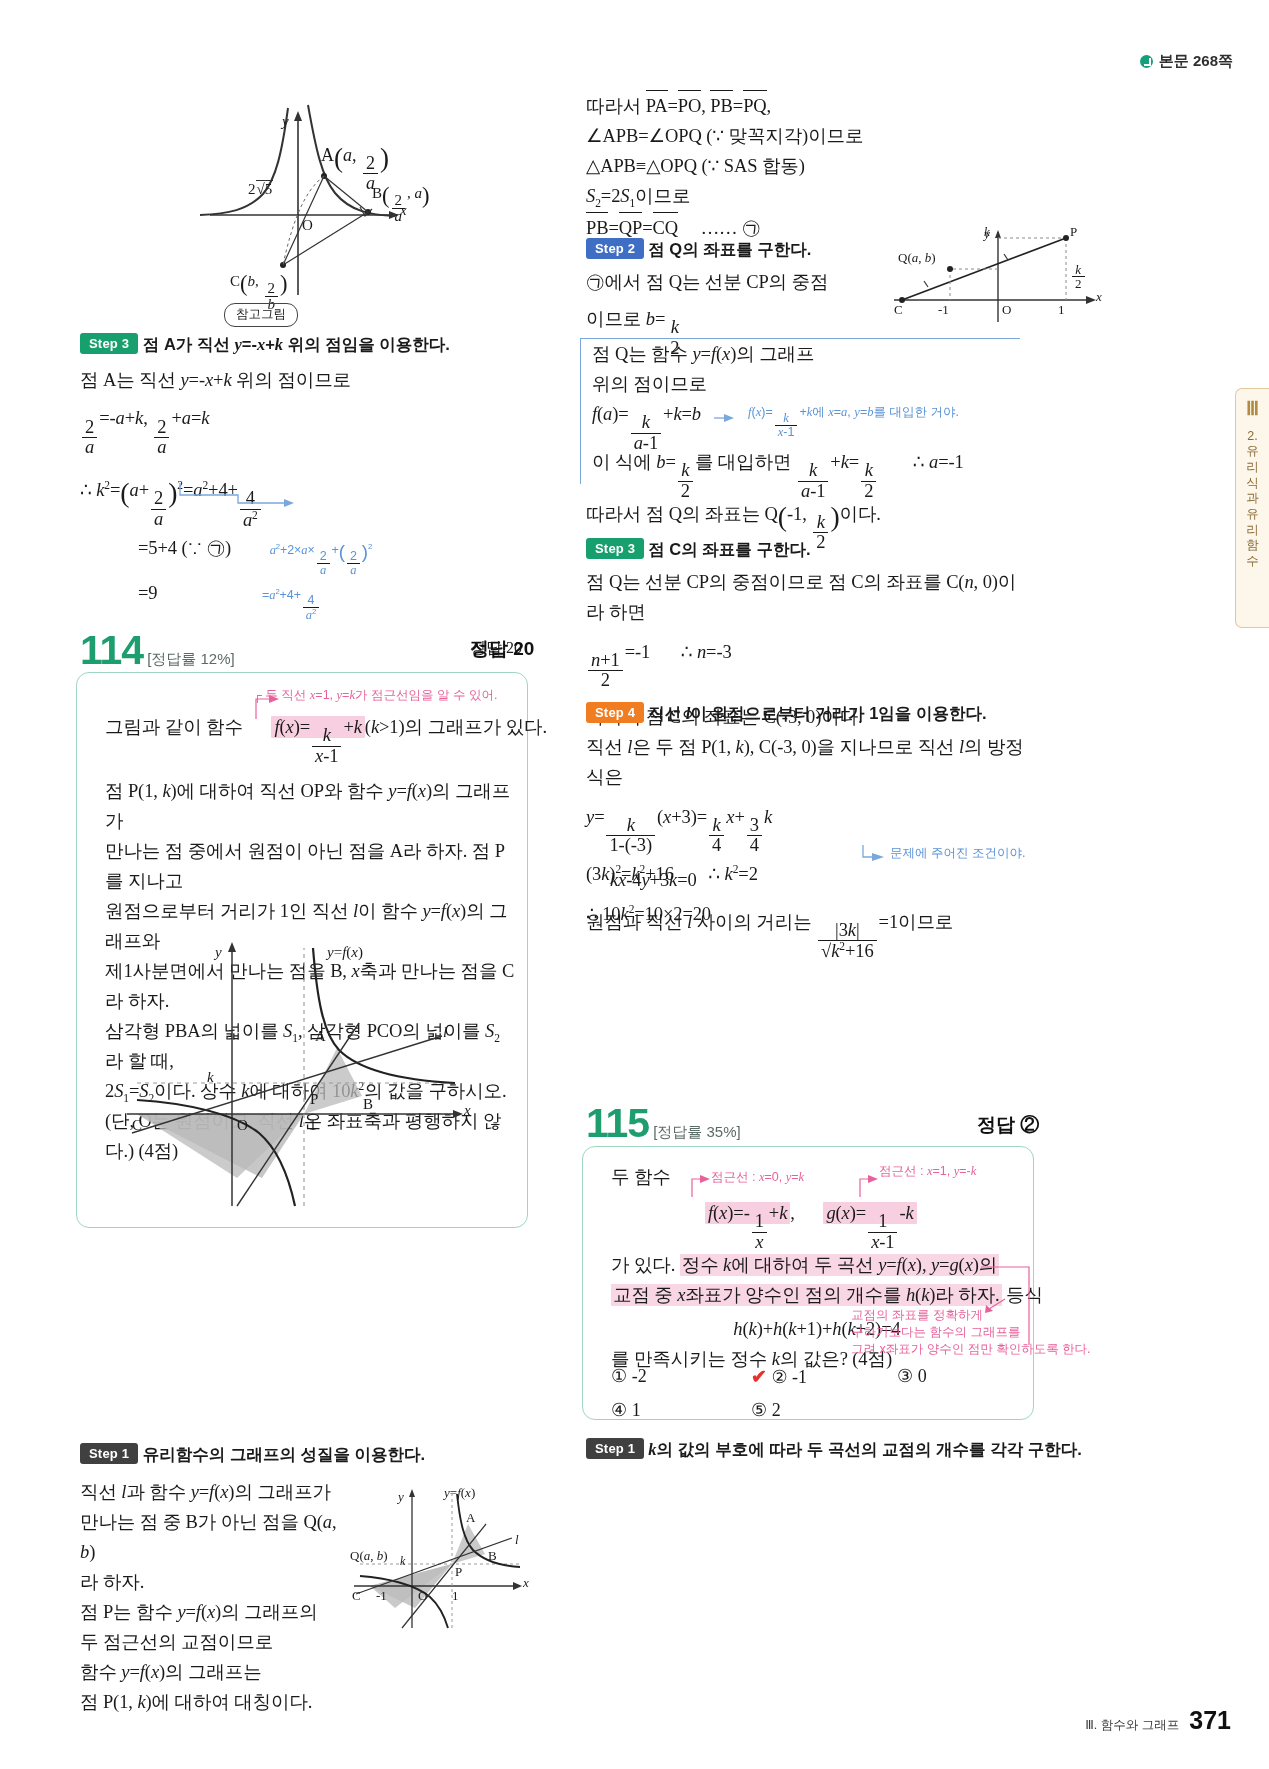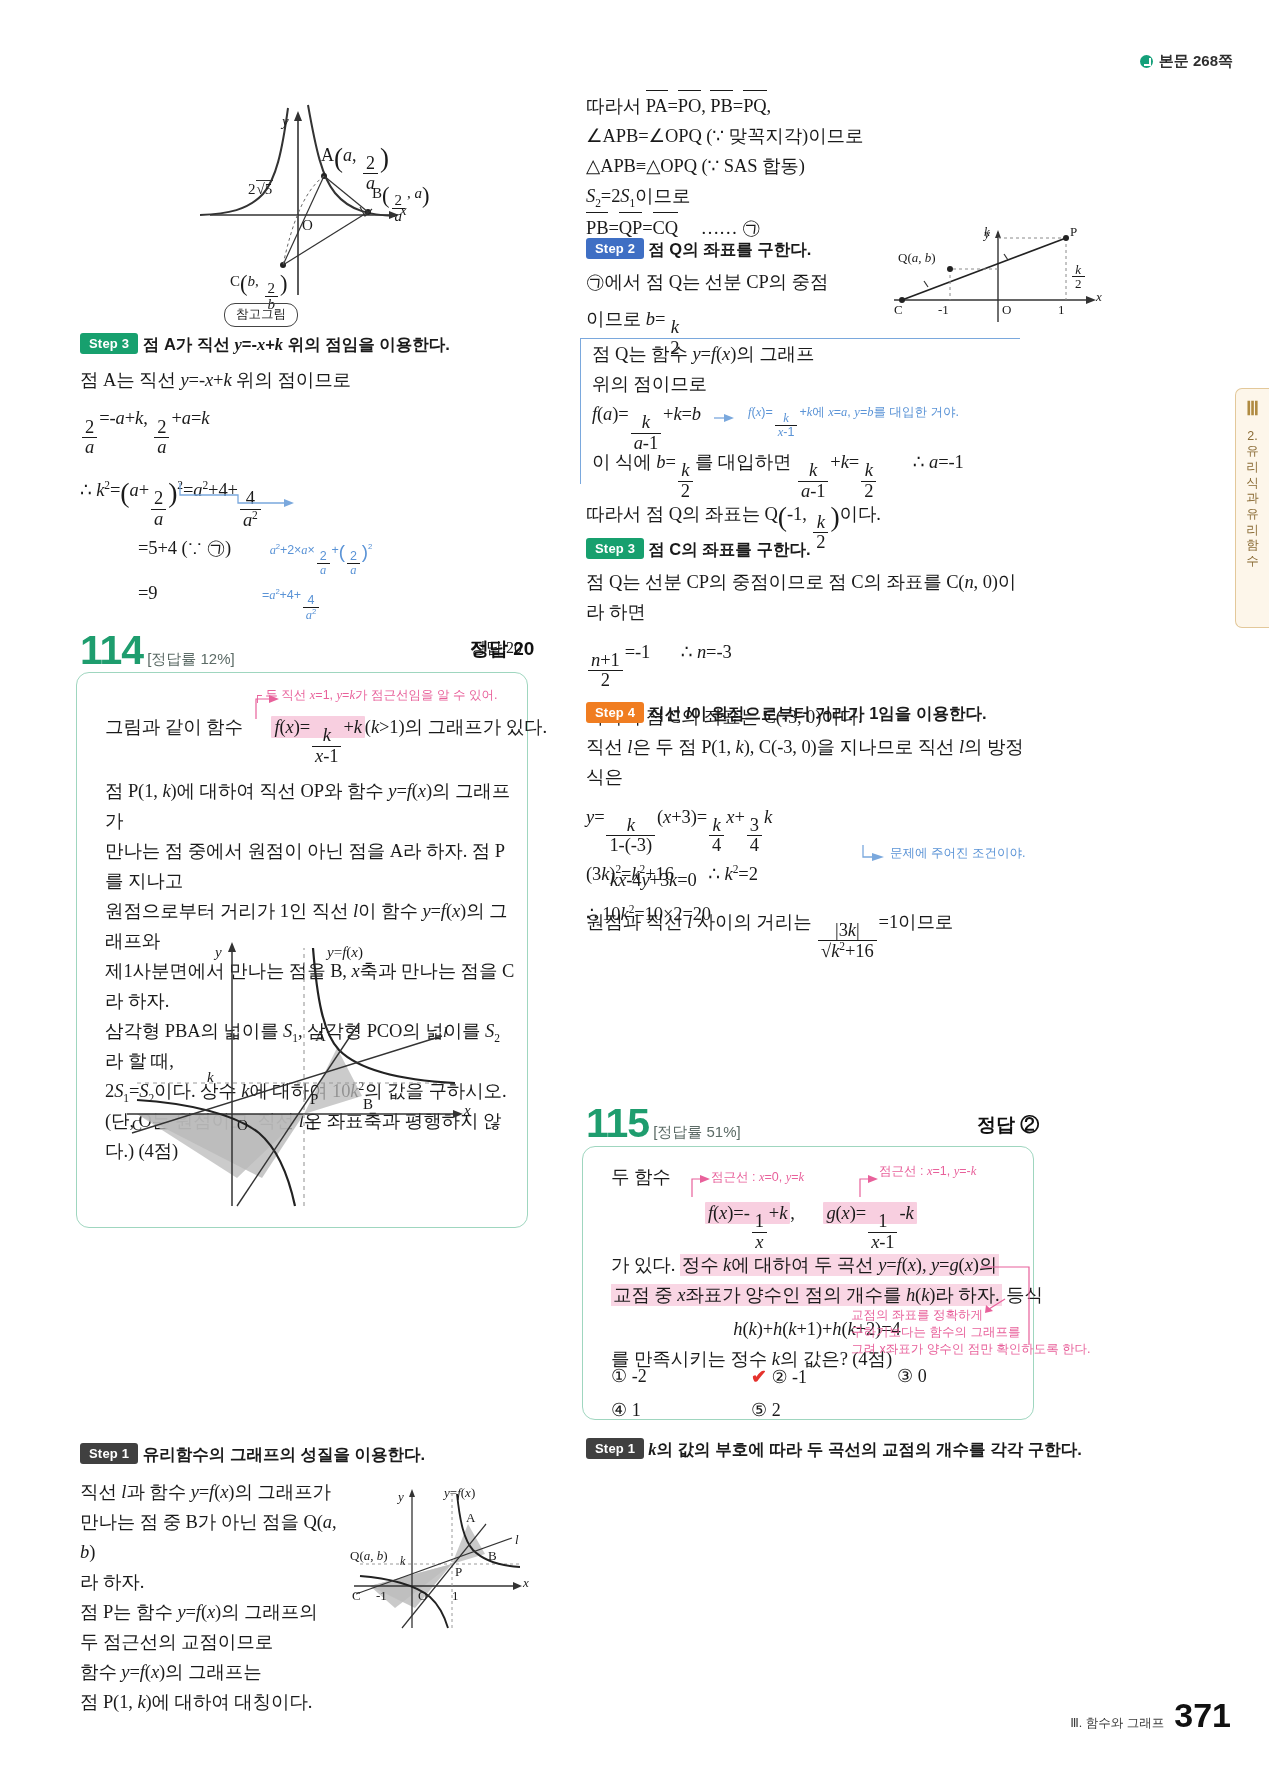--- a/index.html
+++ b/index.html
@@ -77,21 +77,21 @@
     font-family:"Liberation Sans", sans-serif; color:#8a6b35;
     text-align:center; padding-top:8px; font-size:12.5px; line-height:1.25;
   }
   .sidetab .roman{ font-size:19px; font-weight:bold; color:#b08b42; display:block;
                    margin-bottom:8px; font-family:"Liberation Serif", serif; }
 
   
   .footer { position:absolute; right:38px; bottom:34px;
             font-family:"Liberation Sans", sans-serif; display:flex; align-items:baseline; gap:10px; }
   .footer .chap{ font-size:12.5px; color:#3a3a3a; }
-  .footer .pg{ font-size:34px; font-weight:bold; color:#111; }
+  .footer .pg{ font-size:25px; font-weight:bold; color:#111; }
   .choice { font-size:18px; }
   .redcheck{ color:#e5322d; font-weight:bold; }
 
   svg { display:block; }
   .abs { position:absolute; }
 </style>
 </head>
 <body>
 
 <div class="page">
@@ -543,21 +543,21 @@
       (3<i class="mi">k</i>)<span class="sup">2</span>=<i class="mi">k</i><span class="sup">2</span>+16
       <span style="margin-left:30px;">∴ <i class="mi">k</i><span class="sup">2</span>=2</span>
     </div>
     <div style="margin-top:10px;">
       ∴ 10<i class="mi">k</i><span class="sup">2</span>=10×2=20
     </div>
   </div>
 
   <div class="abs" style="left:586px; top:1100px;">
     <span class="pnum">115</span>
-    <span class="prate">[정답률 51%]</span>
+    <span class="prate">[정답률 35%]</span>
   </div>
   <div class="abs pans" style="left:977px; top:1112px;">정답 ②</div>
 
   <div class="abs qbox" style="left:582px; top:1146px; width:452px; height:274px;">
 
     <div class="abs body-line" style="left:28px; top:16px;">두 함수</div>
 
     <div class="abs note-pink" style="left:128px; top:22px; white-space:nowrap;">
       점근선 : <i class="mi">x</i>=0, <i class="mi">y</i>=<i class="mi">k</i>
     </div>

